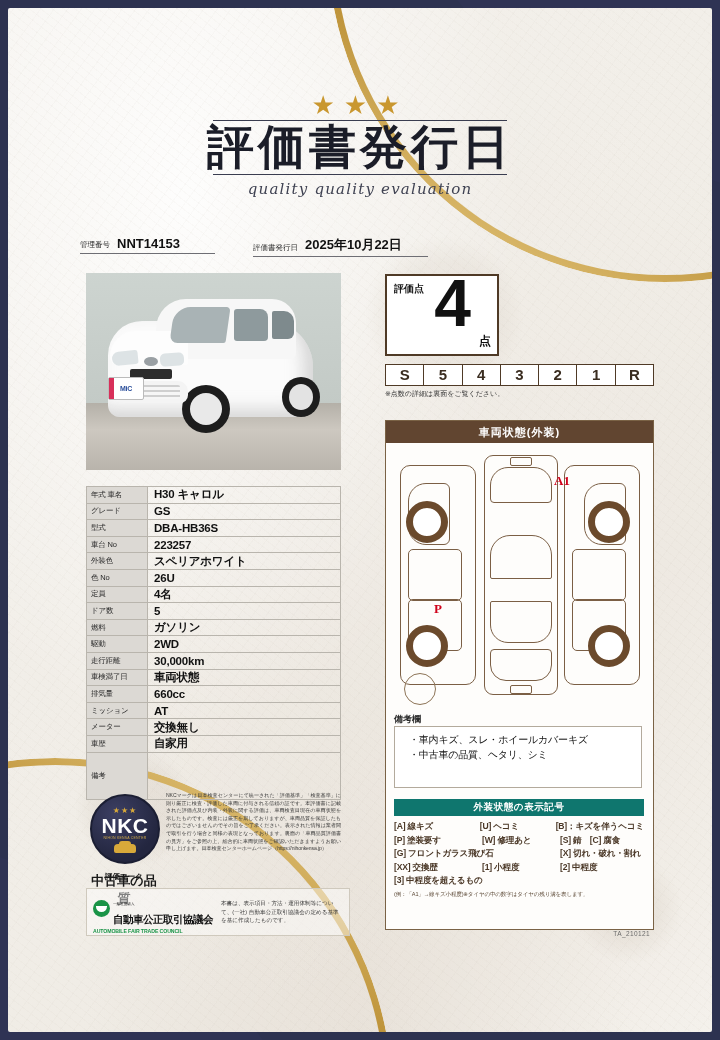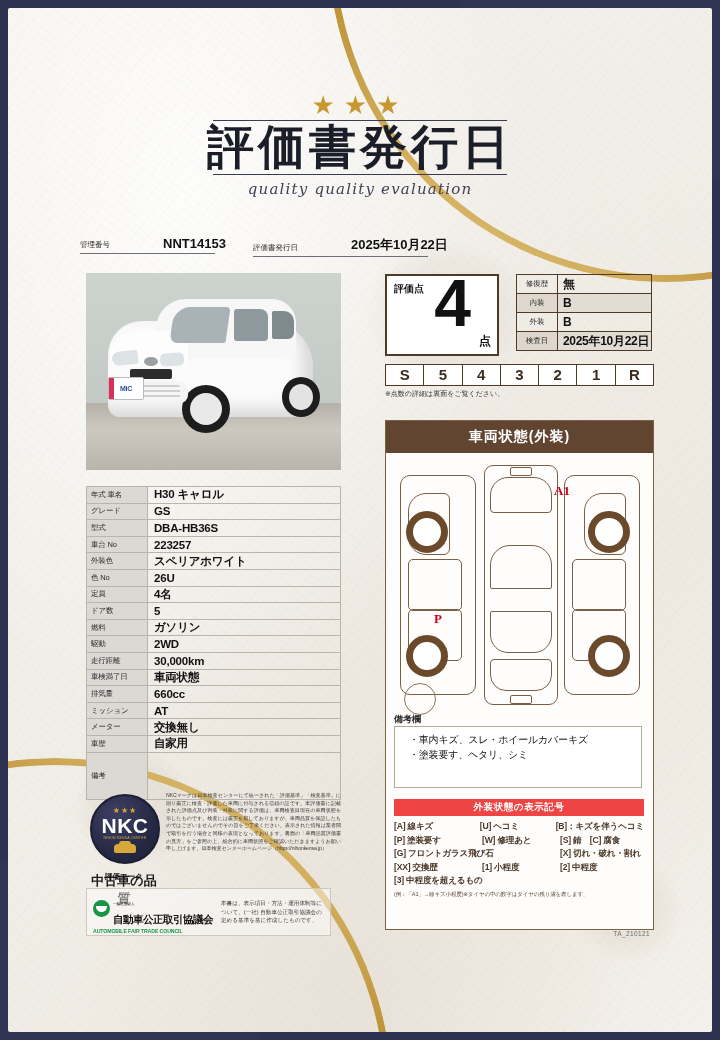--- a/index.html
+++ b/index.html
@@ -61,21 +61,21 @@
     position:absolute;top:172px;left:0;right:0;text-align:center;
     font-family:"DejaVu Serif","Liberation Serif",serif;font-style:italic;
     font-size:15px;letter-spacing:1.2px;color:#3f4252;
   }
 
   
   .meta{position:absolute;display:flex;align-items:flex-end;gap:7px;border-bottom:1px solid #6e6e74;padding-bottom:2px;}
   #meta-admin{top:228px;left:72px;width:135px;}
   #meta-issue{top:228px;left:245px;width:175px;}
   .meta-label{font-size:7.5px;color:#2a2a2a;white-space:nowrap;padding-bottom:1px;}
-  .meta-value{font-size:13px;font-weight:700;color:#111;white-space:nowrap;margin-left:46px;}
+  .meta-value{font-size:13px;font-weight:700;color:#111;white-space:nowrap;}
 
   
   #car-photo{position:absolute;left:78px;top:265px;width:255px;height:197px;overflow:hidden;
     background:linear-gradient(#c7cfcb 0%,#c2cac6 34%,#b9b6ae 34%,#cfcac2 62%,#c0bcb4 100%);}
   .ph{position:absolute;}
   #ph-floor{left:0;top:66%;width:100%;height:34%;background:linear-gradient(#b4b0a8,#cdc8c0 40%,#b9b4ac);}
   #ph-wall{left:0;top:0;width:100%;height:66%;background:linear-gradient(#cdd4d0,#c3cac6);}
   #ph-body{left:22px;top:48px;width:205px;height:96px;background:#fbfbfb;border-radius:34px 46px 14px 12px;box-shadow:inset -10px -8px 16px rgba(180,180,180,.5);}
   #ph-cabin{left:70px;top:26px;width:140px;height:60px;background:#f7f7f7;border-radius:30px 24px 6px 6px;}
   #ph-glass1{left:86px;top:34px;width:56px;height:36px;background:#a9b3b5;border-radius:16px 4px 2px 8px;transform:skewX(-8deg);}
@@ -119,21 +119,21 @@
   #grade-table tr.alt td.k{background:#ddd7cd;}
 
   #scale-row{position:absolute;left:377px;top:356px;width:267px;display:flex;border:1px solid #4f3a26;background:#fff;}
   .scale-cell{flex:1;text-align:center;font-size:15px;font-weight:700;color:#3a2d20;
     border-right:1px solid #4f3a26;line-height:20px;}
   .scale-cell:last-child{border-right:none;}
   #scale-note{position:absolute;left:377px;top:381px;font-size:7px;color:#333;}
 
   
   #condition-panel{position:absolute;left:377px;top:412px;width:267px;height:508px;border:1px solid #7a6245;background:#fefdfb;}
-  #condition-header{height:32px;background:#614530;color:#fff;font-size:14px;font-weight:700;
+  #condition-header{height:22px;background:#614530;color:#fff;font-size:11px;font-weight:700;
     display:flex;align-items:center;justify-content:center;letter-spacing:1px;}
   #diagram{position:relative;height:262px;}
   .dg{position:absolute;border:1.4px solid #7b5f45;}
   #dg-roof{left:98px;top:12px;width:72px;height:238px;border-radius:9px;}
   #dg-windshield{left:104px;top:24px;width:60px;height:34px;border-radius:18px 18px 4px 4px;}
   #dg-rearwin{left:104px;top:206px;width:60px;height:30px;border-radius:4px 4px 16px 16px;}
   #dg-mirror-t{left:124px;top:14px;width:20px;height:7px;border-radius:2px;}
   #dg-mirror-b{left:124px;top:242px;width:20px;height:7px;border-radius:2px;}
   #dg-hoodline{left:104px;top:92px;width:60px;height:42px;border-radius:20px 20px 2px 2px;}
   #dg-trunkline{left:104px;top:158px;width:60px;height:40px;border-radius:2px 2px 18px 18px;}
@@ -151,21 +151,21 @@
   #wheel-rl{left:20px;top:182px;} #wheel-rr{left:202px;top:182px;}
   #spare-wheel{position:absolute;left:18px;top:230px;width:30px;height:30px;border-radius:50%;border:1.4px solid #8d7457;}
   .mark{position:absolute;color:#d0021b;font-size:13px;font-weight:700;font-family:"Liberation Serif",serif;}
   #mark-a1{left:168px;top:30px;}
   #mark-p{left:48px;top:158px;}
 
   #remarks-label{position:absolute;left:8px;top:292px;font-size:9px;font-weight:700;color:#2a2a2a;}
   #remarks-box{position:absolute;left:8px;top:305px;width:248px;height:62px;border:1px solid #b3aa9c;background:#fff;padding:5px 14px;box-sizing:border-box;}
   .remark-line{font-size:10px;color:#111;line-height:15px;letter-spacing:-.2px;}
 
-  #legend-header{position:absolute;left:8px;top:378px;width:250px;height:17px;background:#ef4444;color:#fff;
+  #legend-header{position:absolute;left:8px;top:378px;width:250px;height:17px;background:#0f766e;color:#fff;
     font-size:9.5px;font-weight:700;display:flex;align-items:center;justify-content:center;letter-spacing:.6px;}
   #legend-body{position:absolute;left:8px;top:399px;width:250px;color:#4a3726;}
   .legend-row{display:flex;font-size:8.6px;line-height:13.5px;font-weight:700;letter-spacing:-.2px;}
   .legend-row span{white-space:nowrap;}
   .lg-c1{width:88px;} .lg-c2{width:78px;}
   #legend-note{position:absolute;left:8px;top:470px;width:250px;font-size:5.6px;color:#5b4835;letter-spacing:-.2px;}
 
   
   #nkc-block{position:absolute;left:78px;top:784px;width:255px;}
   #nkc-badge{position:absolute;left:4px;top:2px;width:66px;height:66px;border-radius:50%;
@@ -173,21 +173,21 @@
     display:flex;flex-direction:column;align-items:center;justify-content:center;}
   #nkc-stars{color:#d8a93a;font-size:8px;letter-spacing:1px;line-height:9px;}
   #nkc-acronym{color:#fff;font-weight:700;font-size:21px;line-height:21px;letter-spacing:.5px;}
   #nkc-fullname{color:#cfa94a;font-size:3.5px;letter-spacing:.2px;line-height:5px;}
   #nkc-car-icon{margin-top:3px;width:22px;height:9px;background:#d8a93a;border-radius:4px 4px 2px 2px;position:relative;}
   #nkc-car-icon:before{content:"";position:absolute;left:5px;top:-3px;width:12px;height:5px;background:#d8a93a;border-radius:3px 3px 0 0;}
   #nkc-caption1{position:absolute;left:0;top:80px;width:76px;text-align:center;font-size:13px;font-weight:700;color:#1a1a1a;}
   #nkc-caption2{position:absolute;left:0;top:80px;width:76px;text-align:center;font-size:7.5px;font-weight:700;color:#1a1a1a;}
   #nkc-text{position:absolute;left:80px;top:0;width:175px;font-size:5.1px;line-height:7.6px;color:#3a3a3a;text-align:justify;letter-spacing:-.1px;}
 
-  #fair-trade{position:absolute;left:78px;top:880px;width:245px;height:48px;border:1px solid #cfc9bd;background:rgba(255,255,255,.45);
+  #fair-trade{position:absolute;left:78px;top:880px;width:264px;height:48px;border:1px solid #cfc9bd;background:rgba(255,255,255,.45);
     display:flex;align-items:center;padding:0 6px;box-sizing:border-box;gap:6px;justify-content:center;}
   #ft-logo{display:flex;flex-direction:column;width:122px;}
   #ft-logo-top{display:flex;align-items:center;gap:3px;}
   #ft-mark{width:17px;height:17px;border-radius:50%;background:#1a9447;position:relative;flex:none;}
   #ft-mark:after{content:"";position:absolute;left:3px;top:6px;width:11px;height:6px;background:#fff;border-radius:0 0 7px 7px;}
   #ft-sub{font-size:3.6px;color:#2a2a2a;}
   #ft-name{font-size:10.5px;font-weight:700;color:#111;letter-spacing:-.5px;line-height:11px;}
   #ft-en{font-size:5.2px;font-weight:700;color:#1a9447;letter-spacing:-.1px;margin-top:1px;}
   #ft-text{font-size:5.6px;line-height:8.6px;color:#3a3a3a;flex:1;}
 
@@ -316,40 +316,20 @@
         </tr>
       </tbody>
     </table>
 
   <div id="score-box">
     <span id="score-label">評価点</span>
     <span id="score-value">4</span>
     <span id="score-unit">点</span>
   </div>
 
-  <table id="grade-table">
-      <tbody>
-        <tr>
-          <td class="k">修復歴</td>
-          <td class="v">無</td>
-        </tr>
-        <tr class="alt">
-          <td class="k">内装</td>
-          <td class="v">B</td>
-        </tr>
-        <tr>
-          <td class="k">外装</td>
-          <td class="v">B</td>
-        </tr>
-        <tr class="alt">
-          <td class="k">検査日</td>
-          <td class="v">2025年10月22日</td>
-        </tr>
-      </tbody>
-    </table>
 
   <div id="scale-row">
       <div class="scale-cell">S</div>
       <div class="scale-cell">5</div>
       <div class="scale-cell">4</div>
       <div class="scale-cell">3</div>
       <div class="scale-cell">2</div>
       <div class="scale-cell">1</div>
       <div class="scale-cell">R</div>
     </div>
@@ -379,21 +359,21 @@
       <div class="wheel" id="wheel-rl"></div>
       <div class="wheel" id="wheel-rr"></div>
       <div id="spare-wheel"></div>
       <div class="mark" id="mark-a1">A1</div>
       <div class="mark" id="mark-p">P</div>
     </div>
 
     <div id="remarks-label">備考欄</div>
     <div id="remarks-box">
       <div class="remark-line">・車内キズ、スレ・ホイールカバーキズ</div>
-      <div class="remark-line">・塗装要す、ヘタリ、シミ</div>
+      <div class="remark-line">・中古車の品質、ヘタリ、シミ</div>
     </div>
 
     <div id="legend-header">外装状態の表示記号</div>
     <div id="legend-body">
         <div class="legend-row">
           <span class="lg-c1">[A] 線キズ</span>
           <span class="lg-c2">[U] ヘコミ</span>
           <span>[B]：キズを伴うヘコミ</span>
         </div>
         <div class="legend-row">

